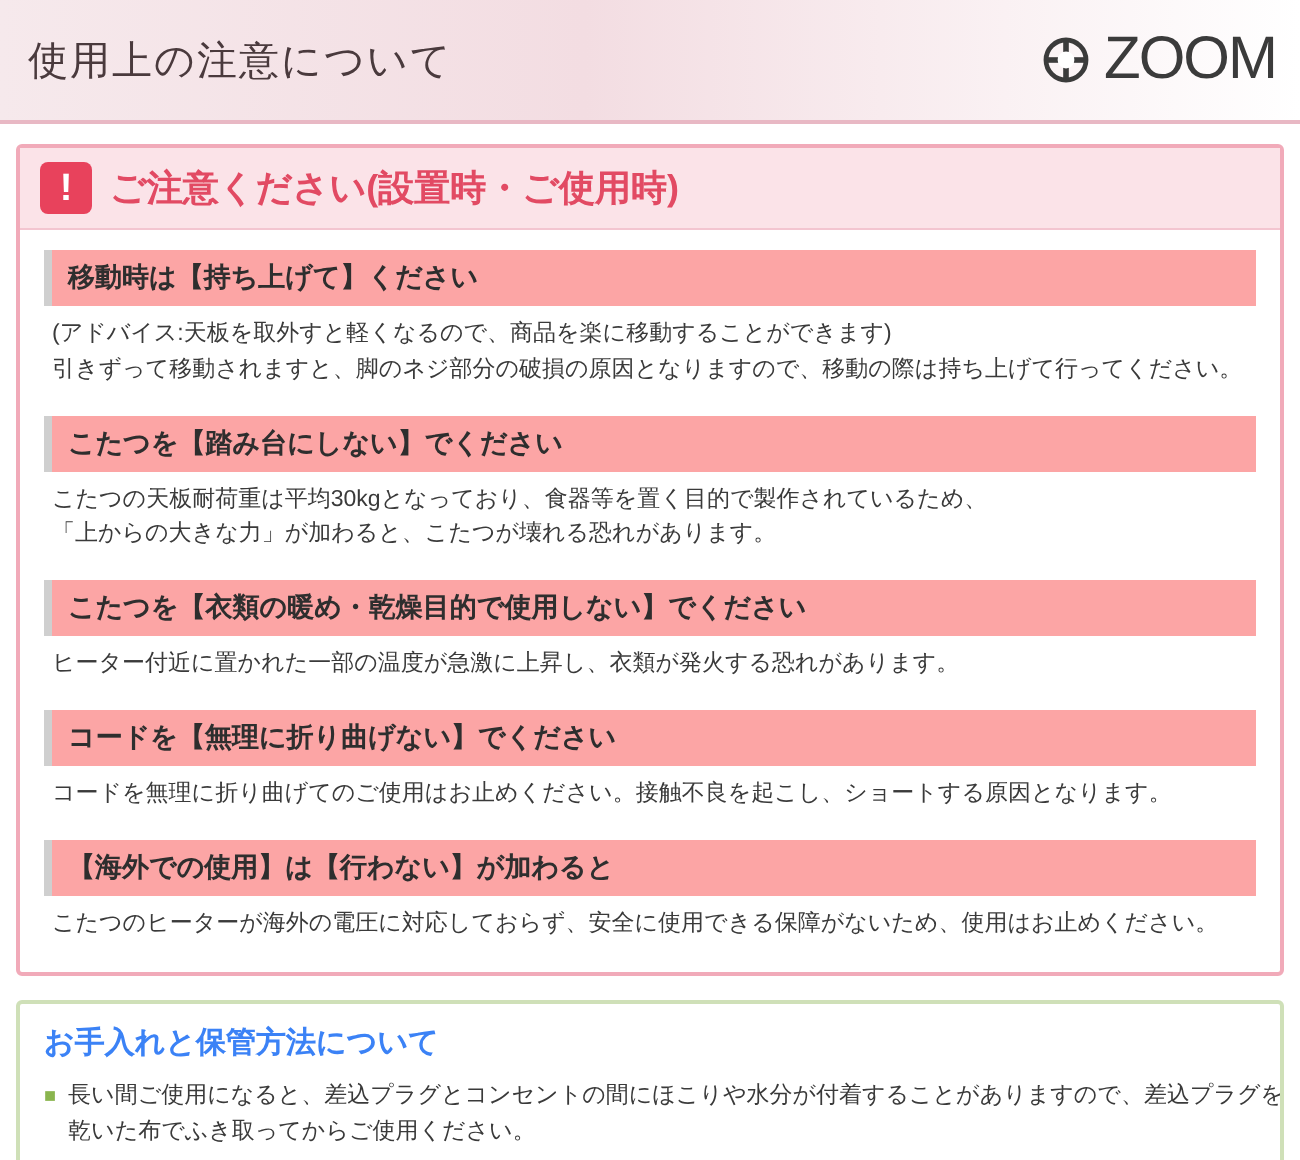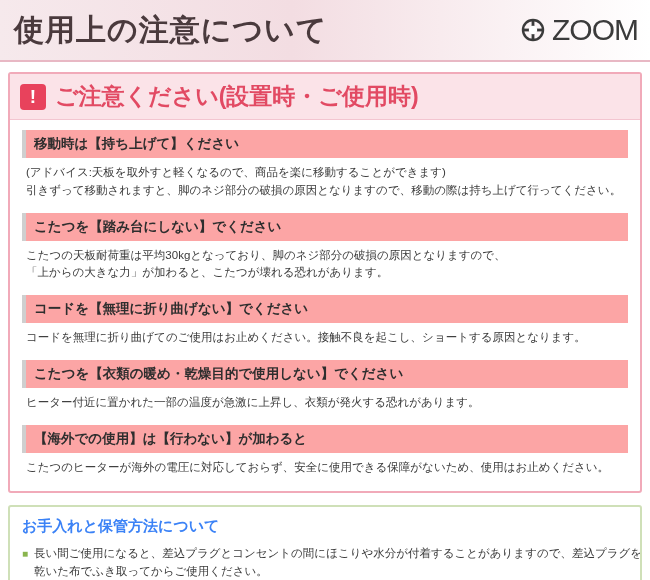--- a/index.html
+++ b/index.html
@@ -27,22 +27,22 @@
     height: 62px;
     background: linear-gradient(to right, #f6e9ec 0%, #f3dde2 45%, #ffffff 100%);
     border-bottom: 2px solid #e8b8c4;
     display: flex;
     align-items: center;
     justify-content: space-between;
     padding: 0 12px 0 14px;
     box-sizing: border-box;
   }
   .header-title {
-    font-size: 30px;
-    font-weight: bold;
+    font-size: 20px;
+    font-weight: normal;
     color: #4a3a3d;
     letter-spacing: 1px;
   }
   .brand {
     display: flex;
     align-items: center;
     gap: 4px;
   }
   .brand-mark {
     width: 30px;
@@ -82,21 +82,21 @@
     color: #ffffff;
     font-size: 19px;
     font-weight: bold;
     display: flex;
     align-items: center;
     justify-content: center;
     line-height: 1;
     flex: 0 0 auto;
   }
   .warn-head-text {
-    font-size: 23px;
+    font-size: 18px;
     font-weight: bold;
     color: #e24a63;
   }
   .warn-body {
     padding: 10px 12px 14px 12px;
   }
   .rule {
     margin-bottom: 13px;
   }
   .rule:last-child { margin-bottom: 0; }
@@ -186,36 +186,36 @@
         <div class="rule-title">移動時は【持ち上げて】ください</div>
         <div class="rule-lines">
           <div>(アドバイス:天板を取外すと軽くなるので、商品を楽に移動することができます)</div>
           <div>引きずって移動されますと、脚のネジ部分の破損の原因となりますので、移動の際は持ち上げて行ってください。</div>
         </div>
       </div>
 
       <div class="rule">
         <div class="rule-title">こたつを【踏み台にしない】でください</div>
         <div class="rule-lines">
-          <div>こたつの天板耐荷重は平均30kgとなっており、脚のネジ部分の破損の原因となりますので、</div>
+          <div>こたつの天板耐荷重は平均30kgとなっており、食器等を置く目的で製作されているため、</div>
           <div>「上からの大きな力」が加わると、こたつが壊れる恐れがあります。</div>
         </div>
       </div>
 
       <div class="rule">
+        <div class="rule-title">こたつを【衣類の暖め・乾燥目的で使用しない】でください</div>
+        <div class="rule-lines">
+          <div>ヒーター付近に置かれた一部の温度が急激に上昇し、衣類が発火する恐れがあります。</div>
+        </div>
+      </div>
+
+      <div class="rule">
         <div class="rule-title">コードを【無理に折り曲げない】でください</div>
         <div class="rule-lines">
           <div>コードを無理に折り曲げてのご使用はお止めください。接触不良を起こし、ショートする原因となります。</div>
-        </div>
-      </div>
-
-      <div class="rule">
-        <div class="rule-title">こたつを【衣類の暖め・乾燥目的で使用しない】でください</div>
-        <div class="rule-lines">
-          <div>ヒーター付近に置かれた一部の温度が急激に上昇し、衣類が発火する恐れがあります。</div>
         </div>
       </div>
 
       <div class="rule">
         <div class="rule-title">【海外での使用】は【行わない】が加わると</div>
         <div class="rule-lines">
           <div>こたつのヒーターが海外の電圧に対応しておらず、安全に使用できる保障がないため、使用はお止めください。</div>
         </div>
       </div>
 

